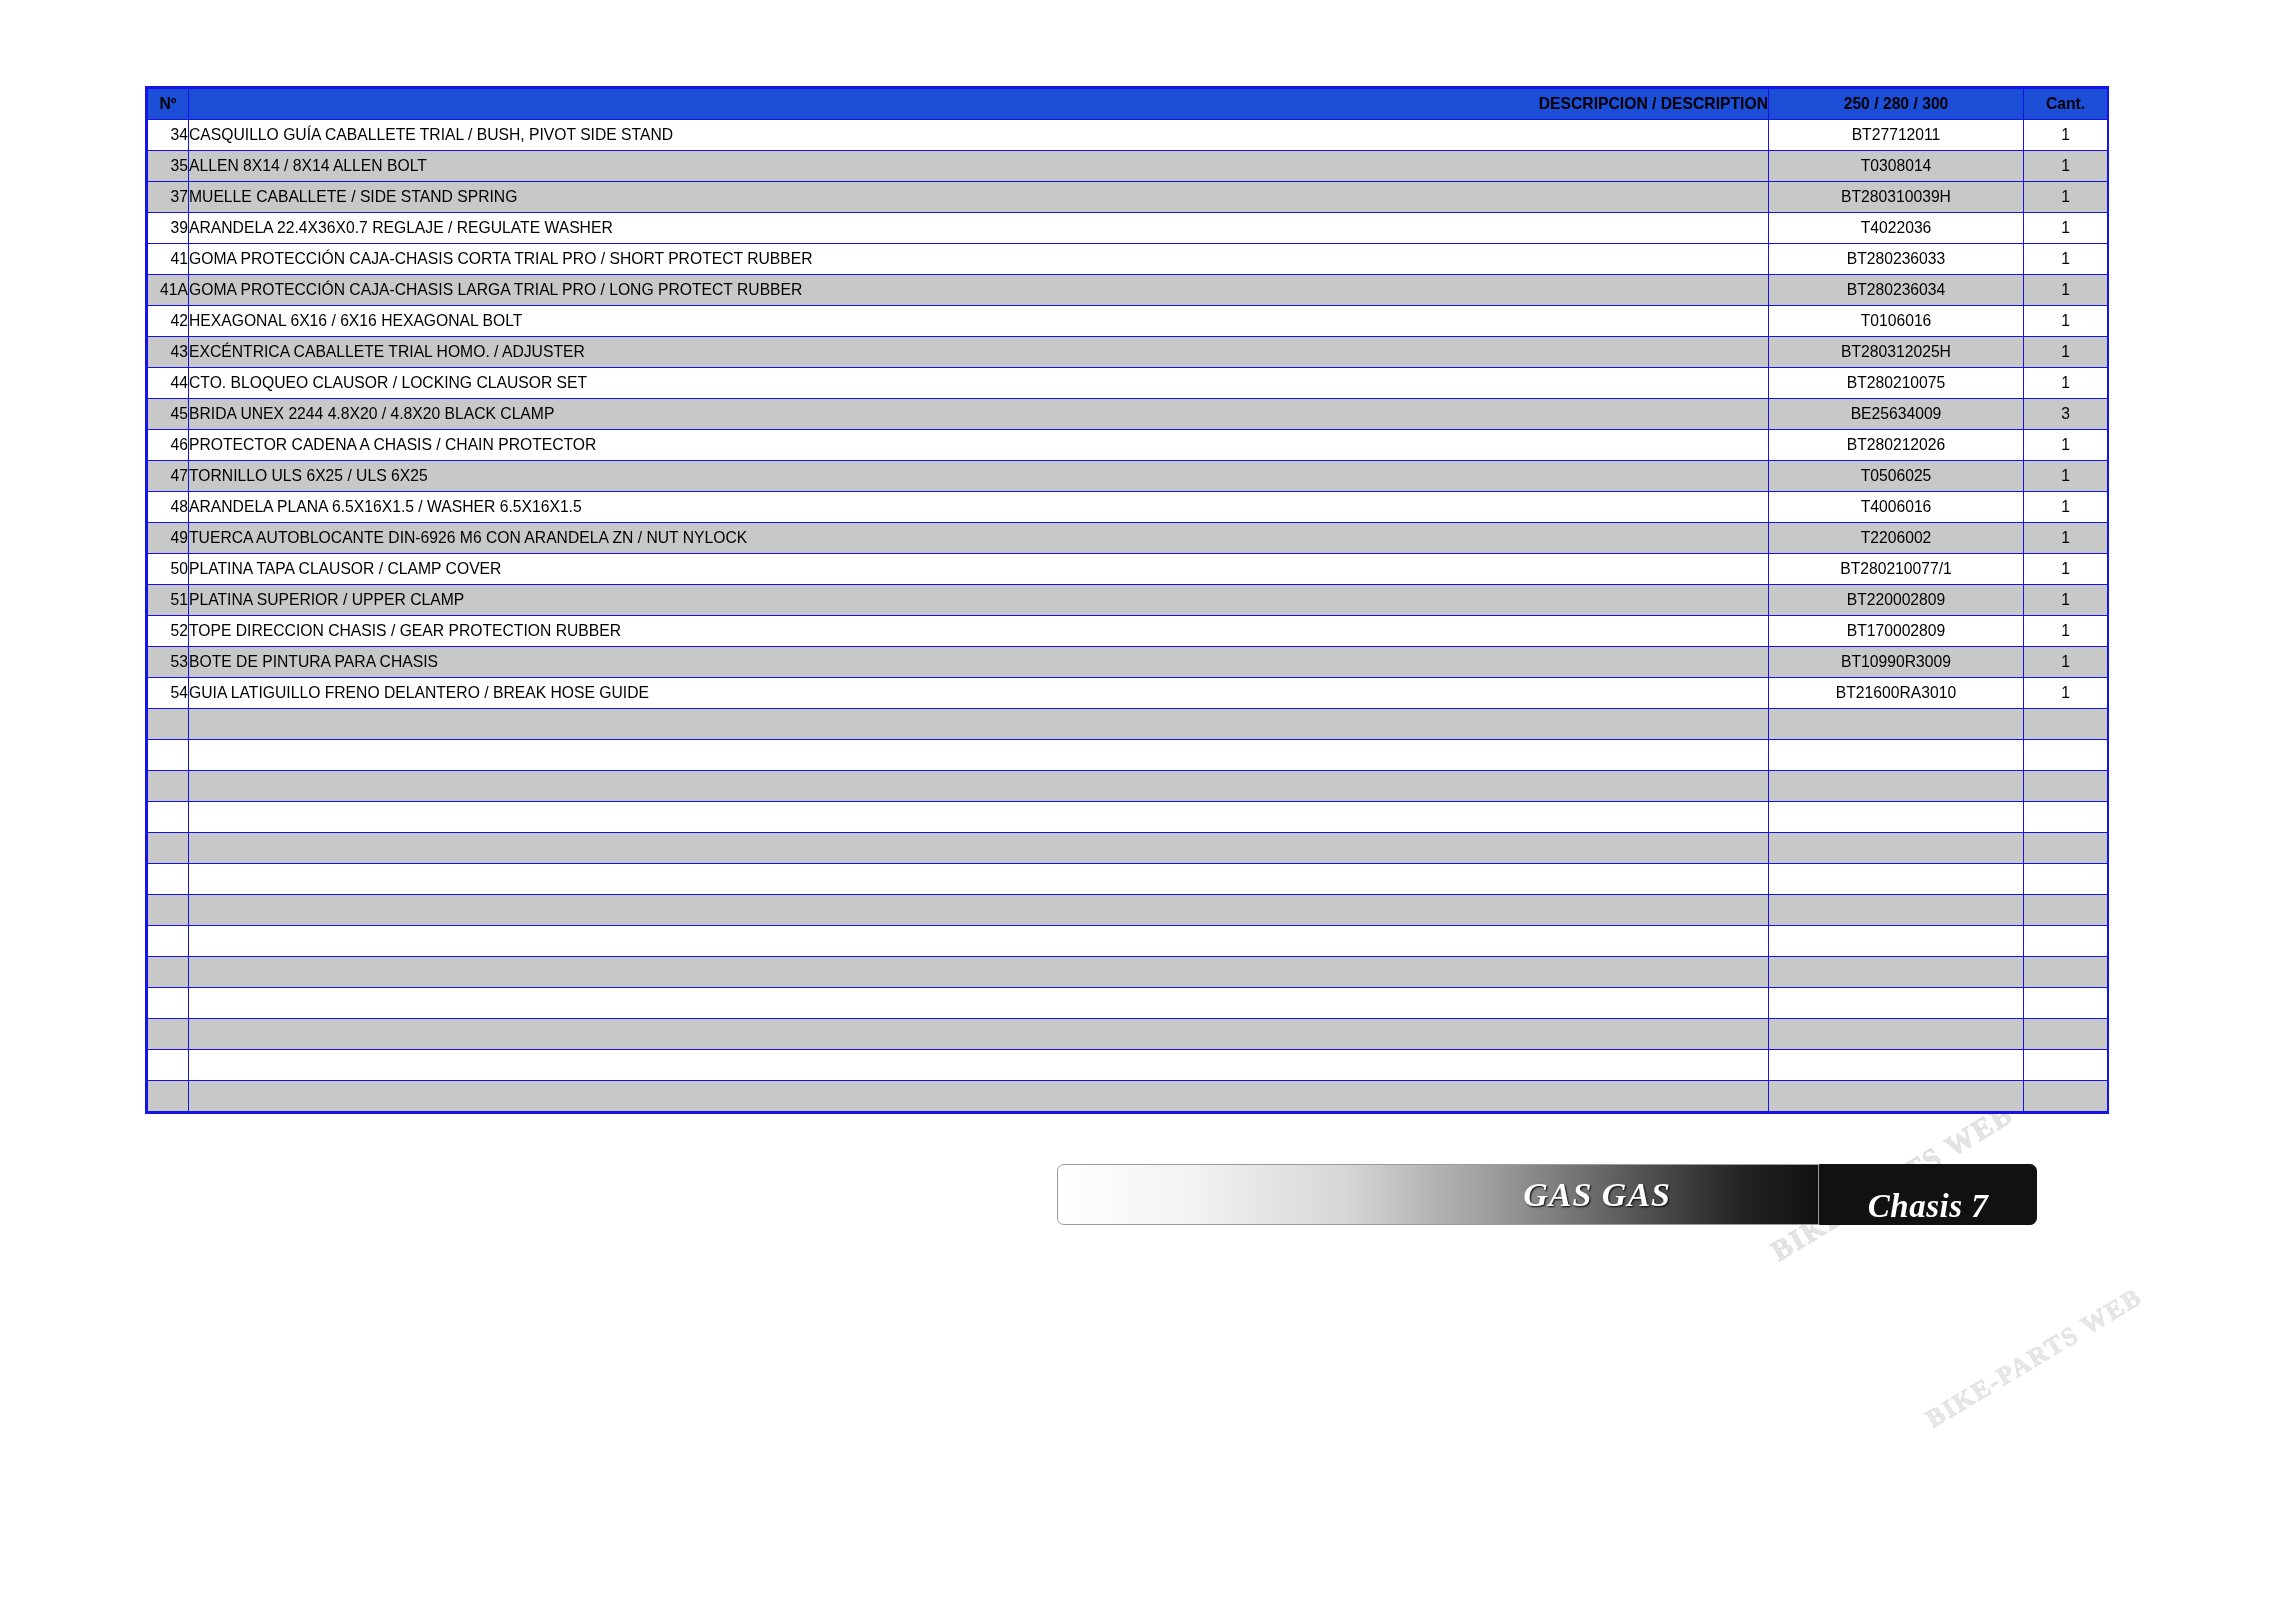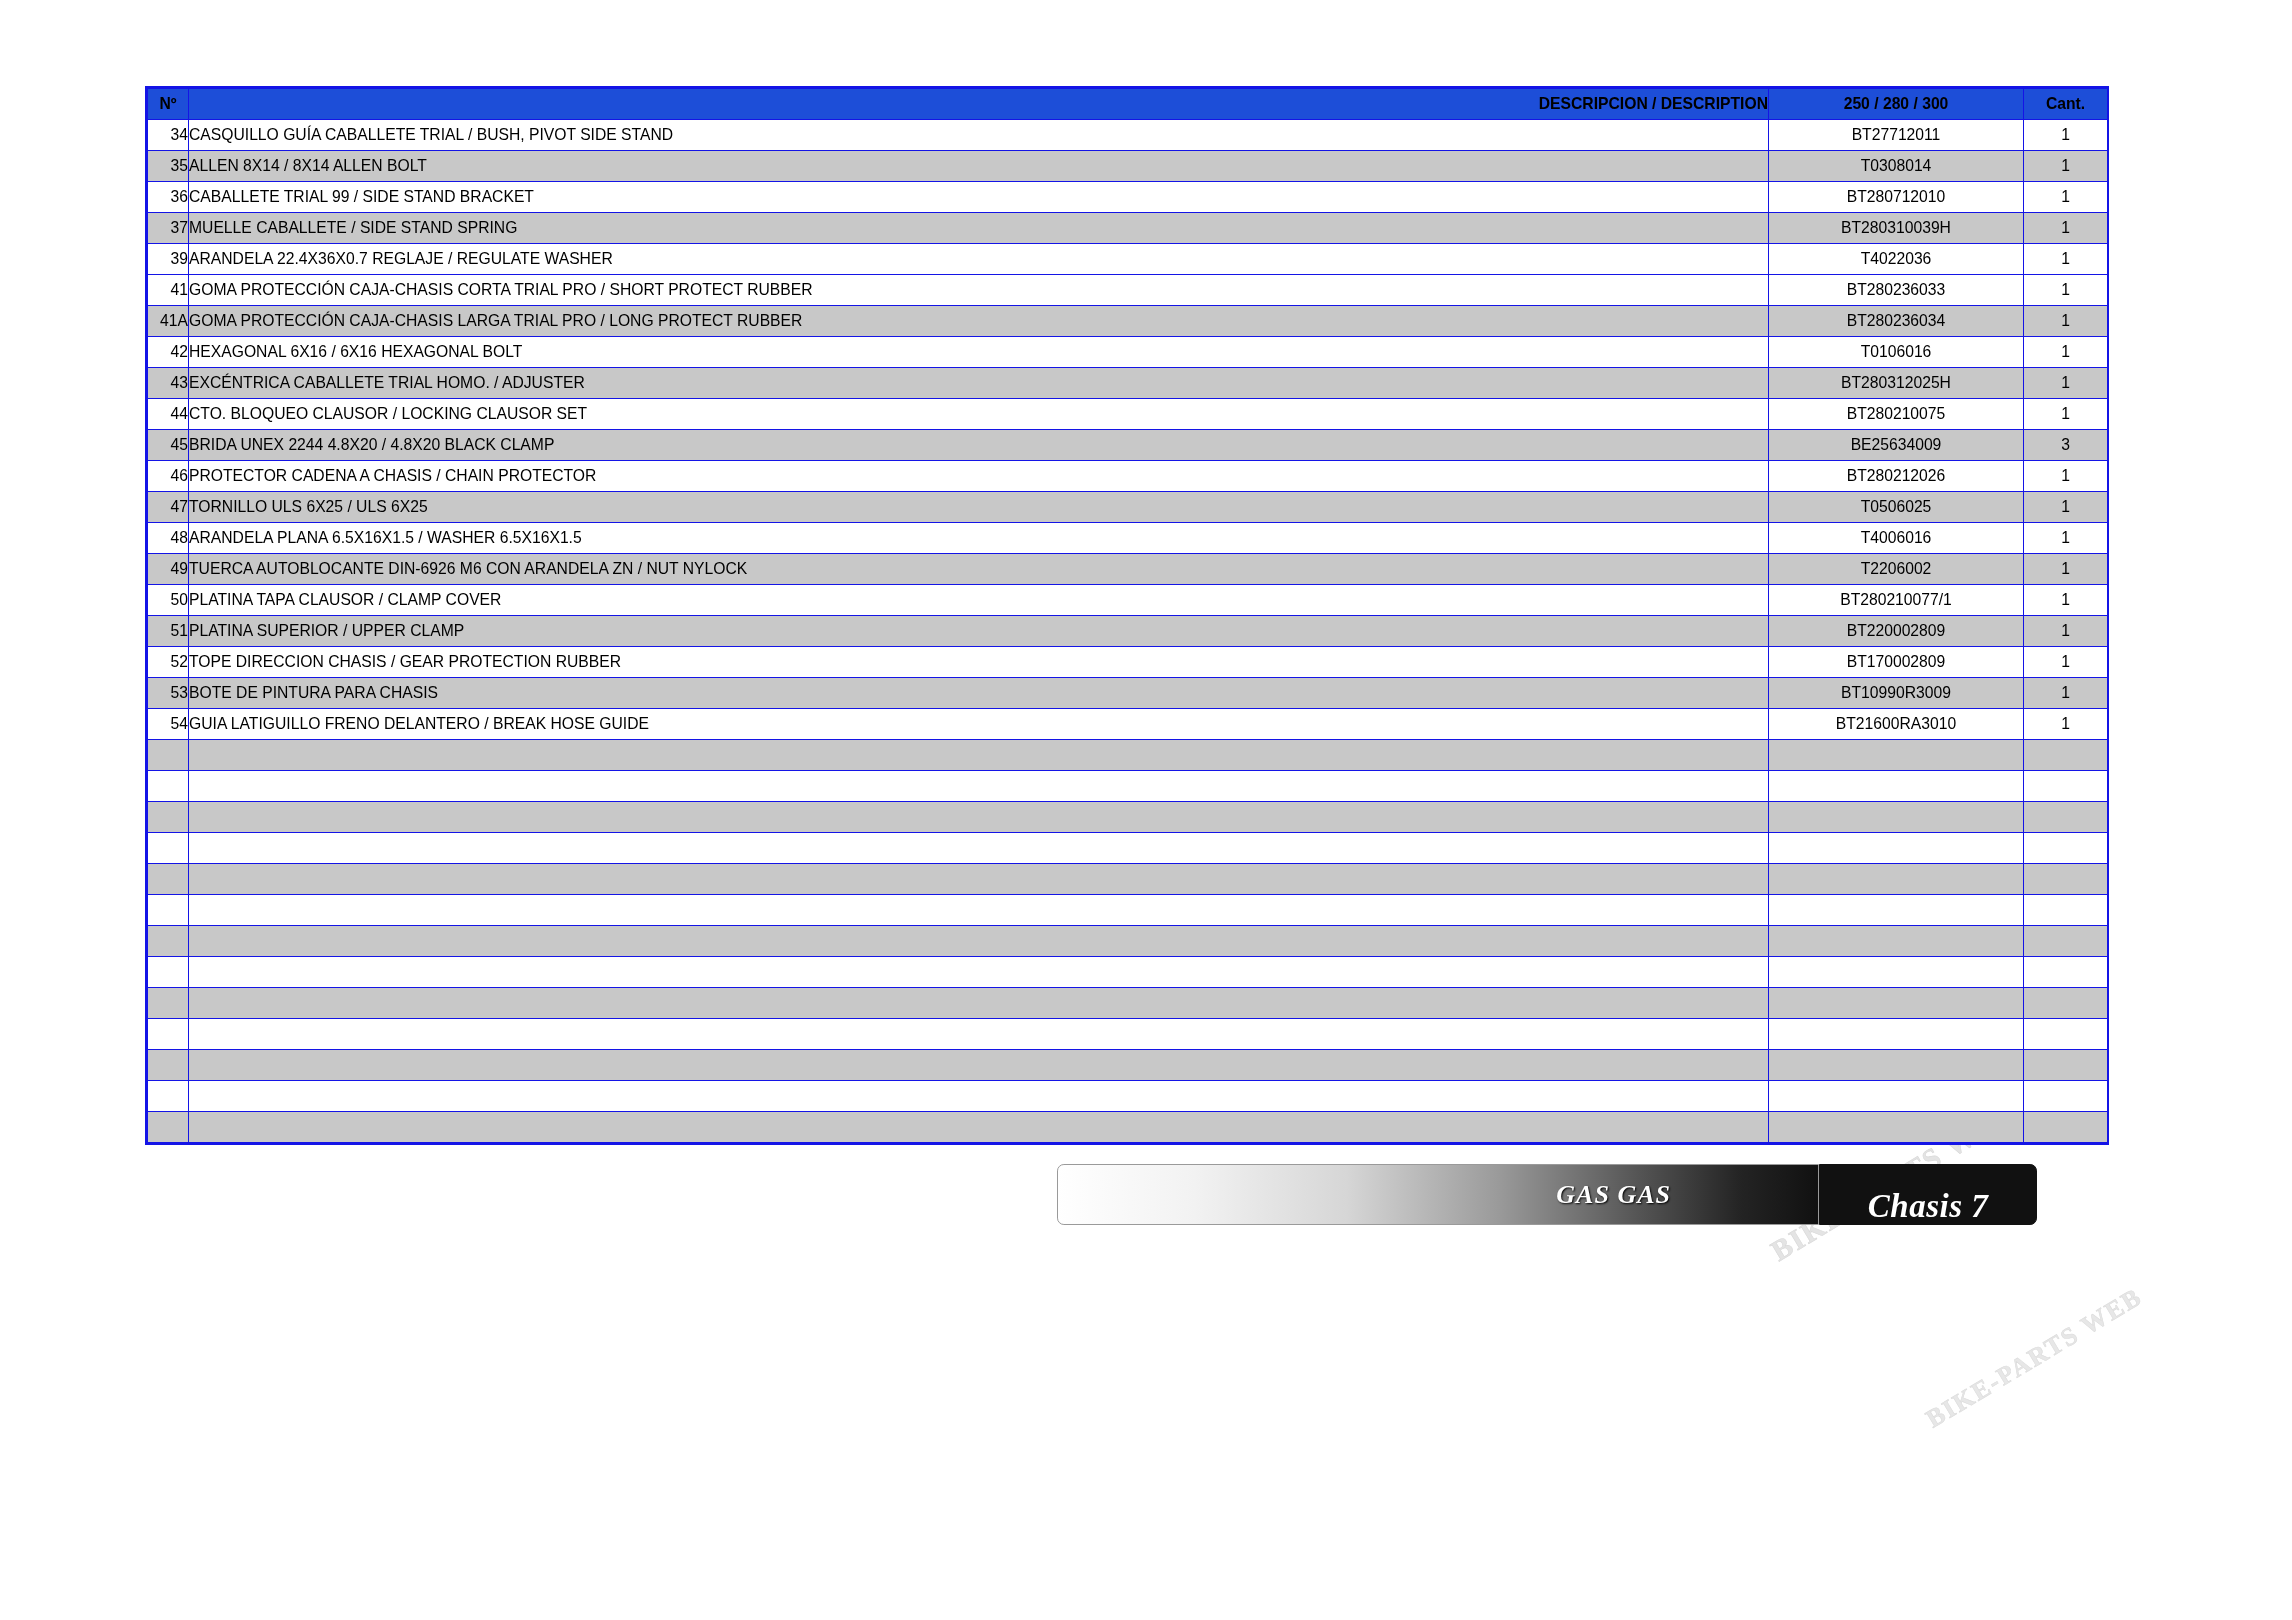--- a/index.html
+++ b/index.html
@@ -132,21 +132,21 @@
     position: relative;
     display: flex;
     align-items: center;
     justify-content: flex-end;
   }
   .fb-brand {
     color: #ffffff;
     font-family: "Liberation Serif", serif;
     font-style: italic;
     font-weight: bold;
-    font-size: 26px;
+    font-size: 34px;
     letter-spacing: 1px;
     margin-right: 147px;
     text-shadow: 1px 1px 2px #000;
     margin-left: 32px;
   }
   .fb-dark {
     width: 216px;
     background: #111111;
     border: 1px solid #111111;
     border-radius: 0 6.9px 6.9px 0;
@@ -194,26 +194,20 @@
           <td class="desc">CASQUILLO GUÍA CABALLETE TRIAL / BUSH, PIVOT SIDE STAND</td>
           <td class="ref">BT27712011</td>
           <td class="cant">1</td>
         </tr>
         <tr class="alt">
           <td class="num">35</td>
           <td class="desc">ALLEN 8X14 / 8X14 ALLEN BOLT</td>
           <td class="ref">T0308014</td>
           <td class="cant">1</td>
         </tr>
-        <tr class="plain">
-          <td class="num">36</td>
-          <td class="desc">CABALLETE TRIAL 99 / SIDE STAND BRACKET</td>
-          <td class="ref">BT280712010</td>
-          <td class="cant">1</td>
-        </tr>
         <tr class="alt">
           <td class="num">37</td>
           <td class="desc">MUELLE CABALLETE / SIDE STAND SPRING</td>
           <td class="ref">BT280310039H</td>
           <td class="cant">1</td>
         </tr>
         <tr class="plain">
           <td class="num">39</td>
           <td class="desc">ARANDELA 22.4X36X0.7 REGLAJE / REGULATE WASHER</td>
           <td class="ref">T4022036</td>

